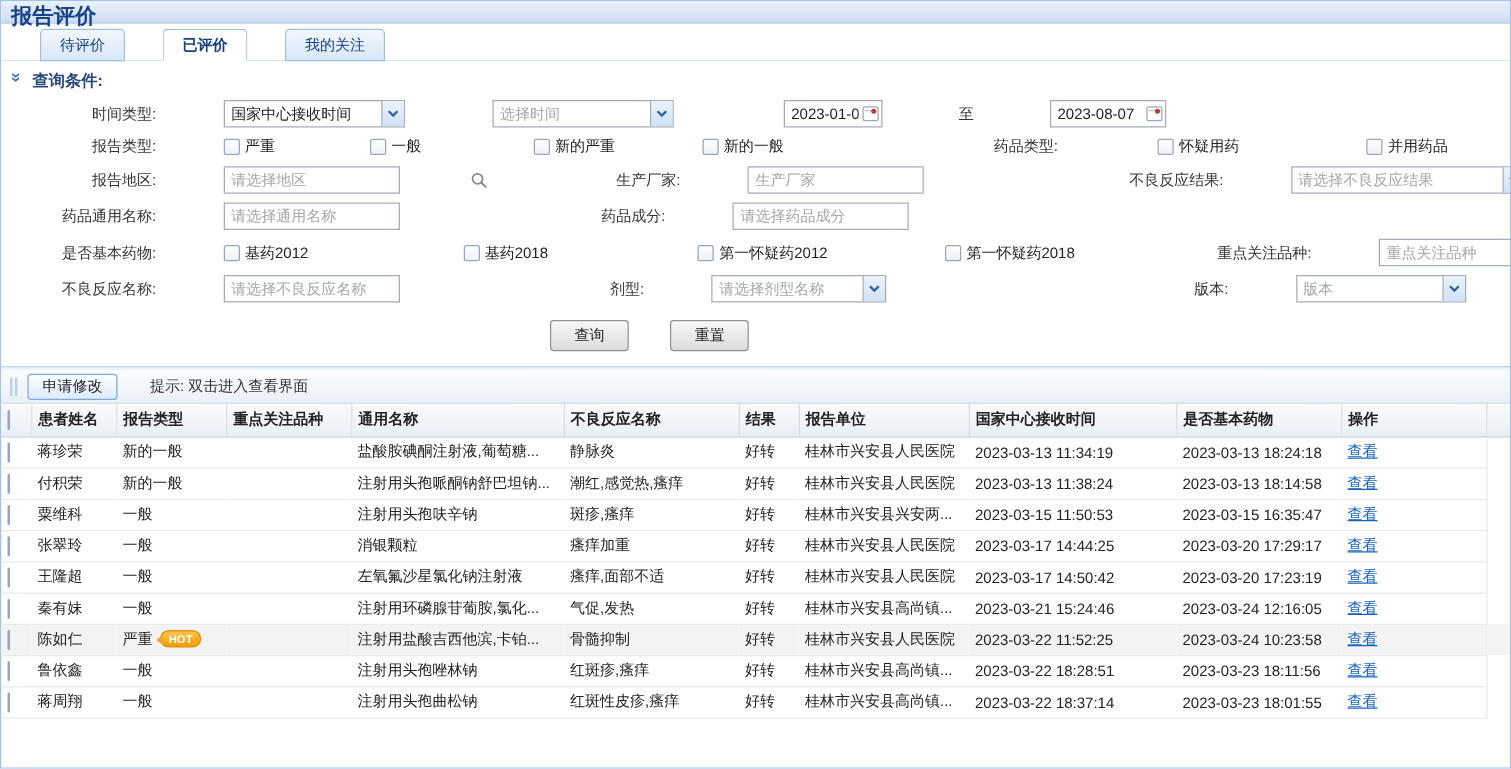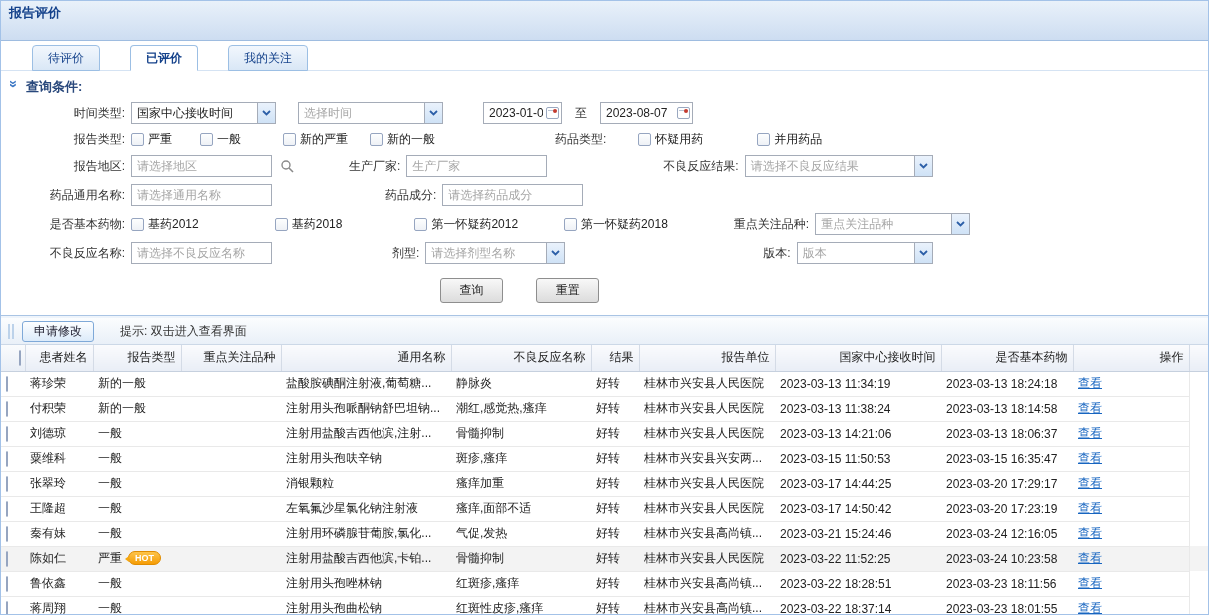--- a/index.html
+++ b/index.html
@@ -1,37 +1,37 @@
 <!DOCTYPE html>
 <html><head>
 <meta charset="utf-8">
 <style>
   * { box-sizing: border-box; margin: 0; padding: 0; }
   body { font-family: "Liberation Sans", "DejaVu Sans", sans-serif; font-size: 12px; color: #222; background: #fff; }
   .page { width: 1209px; height: 615px; border: 1px solid #a3c2e8; overflow: hidden; background: #fff; }
 
   
-  .titlebar { height: 40px; line-height: 24px; padding-left: 8px;
+  .titlebar { height: 18px; line-height: 24px; padding-left: 8px;
     background: linear-gradient(#e9f1fa, #cdddf1); border-bottom: 1px solid #9ebce0;
-    color: #15428b; font-weight: bold; font-size: 13px; }
+    color: #15428b; font-weight: bold; font-size: 17px; }
 
   
   .tabstrip { height: 30px; padding: 4px 0 0 5px; background: #fff; border-bottom: 1px solid #d5e3f3; display: flex; }
   .tab { height: 26px; line-height: 24px; padding: 0 15px; margin-right: 4px; margin-bottom: -1px;
     border: 1px solid #9cbfe4; border-radius: 4px 4px 0 0;
     background: linear-gradient(#f2f7fd, #d9e7f6); color: #15428b; cursor: pointer; margin-left: 26px; }
   .tab.active { background: #fff; font-weight: bold; border-bottom: 1px solid #fff; }
 
   
   .query { padding: 5px 0 6px 4px; background: #fff; border-bottom: 1px solid #a9c4e4; }
   .qhead { display: flex; align-items: center; gap: 5px; padding: 2px 0 6px 2px;
     color: #29487c; font-weight: bold; font-size: 13px; }
   .collapse { display: inline-block; width: 14px; color: #3a76c4; font-weight: bold; font-size: 14px;
     transform: rotate(90deg); cursor: pointer; line-height: 12px; }
-  .frow { display: flex; align-items: center; margin-bottom: 7px; }
+  .frow { display: flex; align-items: center; margin-bottom: 7px; gap: 48px; }
   .lbl { width: 126px; text-align: right; padding-right: 6px; color: #333; flex: none; }
   .ilbl { text-align: center; padding-right: 6px; color: #333; flex: none; }
   .tbox { height: 22px; border: 1px solid #a5acb8; background: #fff; display: flex; align-items: center; flex: none; }
   .tbox .ph { flex: 1; padding-left: 5px; color: #a6a6a6; white-space: nowrap; overflow: hidden; }
   .tbox .val { flex: 1; padding-left: 5px; color: #222; white-space: nowrap; overflow: hidden; }
   .selbtn { width: 18px; height: 20px; flex: none; display: flex; align-items: center; justify-content: center;
     border-left: 1px solid #a5acb8; background: linear-gradient(#eaf2fc, #cfe2f6); cursor: pointer; }
   .calbtn { width: 18px; height: 20px; flex: none; display: flex; align-items: center; justify-content: center; cursor: pointer; }
   .cal { width: 13px; height: 12px; border: 1px solid #9aa8c0; border-radius: 2px; background: #fefefe; position: relative; }
   .cal::before { content: ''; position: absolute; left: 1px; right: 1px; top: 2px; height: 1px; background: #b9c4d4; }
@@ -52,21 +52,21 @@
     display: flex; align-items: center; padding-left: 5px; }
   .handle { width: 6px; height: 15px; border-left: 2px solid #bcd2ea; border-right: 2px solid #bcd2ea; margin: 0 8px 0 2px; cursor: grab; }
   .btn-apply { height: 21px; padding: 0 11px; border: 1px solid #7fa9d8; border-radius: 3px;
     background: linear-gradient(#fdfeff, #dcebfa); color: #223; font-size: 12px; cursor: pointer;
     font-family: "Liberation Sans", "DejaVu Sans", sans-serif; }
   .hint { margin-left: 26px; color: #333; }
 
   table { width: 1209px; table-layout: fixed; border-collapse: collapse; font-size: 12px; }
   thead th { height: 26px; background: linear-gradient(#fafbfd, #e9eef6);
     border-right: 1px solid #d4dbe6; border-bottom: 1px solid #c6d0de;
-    text-align: right; padding: 0 5px; font-weight: normal; color: #222; white-space: nowrap; overflow: hidden; cursor: pointer; }
+    text-align: left; padding: 0 5px; font-weight: bold; color: #222; white-space: nowrap; overflow: hidden; cursor: pointer; }
   thead th.gut { border-right: none; cursor: default; }
   tbody td { height: 25px; border-bottom: 1px solid #e9e9e9; padding: 0 5px;
     color: #222; white-space: nowrap; overflow: hidden; }
   tbody tr.hl td { background: #f3f3f3; }
   td.cbc, th.cbc { padding: 0 0 0 5px; }
   td.opc { border-right: 1px solid #e9e9e9; }
   td.gut { border-bottom: none; }
   .view { color: #1765c0; text-decoration: underline; cursor: pointer; }
   .hot { display: inline-block; position: relative; margin-left: 6px; padding: 0 6px;
     background: linear-gradient(#fdc44a, #f59c05); border: 1px solid #e08c00; border-radius: 7px;
@@ -316,34 +316,20 @@
           <td>潮红,感觉热,瘙痒</td>
           <td>好转</td>
           <td>桂林市兴安县人民医院</td>
           <td>2023-03-13 11:38:24</td>
           <td>2023-03-13 18:14:58</td>
           <td class="opc"><a class="view">查看</a></td>
           <td class="gut"></td>
         </tr>
         <tr>
           <td class="cbc"><span class="cb"></span></td>
-          <td>刘德琼</td>
-          <td>一般</td>
-          <td></td>
-          <td>注射用盐酸吉西他滨,注射...</td>
-          <td>骨髓抑制</td>
-          <td>好转</td>
-          <td>桂林市兴安县人民医院</td>
-          <td>2023-03-13 14:21:06</td>
-          <td>2023-03-13 18:06:37</td>
-          <td class="opc"><a class="view">查看</a></td>
-          <td class="gut"></td>
-        </tr>
-        <tr>
-          <td class="cbc"><span class="cb"></span></td>
           <td>粟维科</td>
           <td>一般</td>
           <td></td>
           <td>注射用头孢呋辛钠</td>
           <td>斑疹,瘙痒</td>
           <td>好转</td>
           <td>桂林市兴安县兴安两...</td>
           <td>2023-03-15 11:50:53</td>
           <td>2023-03-15 16:35:47</td>
           <td class="opc"><a class="view">查看</a></td>

